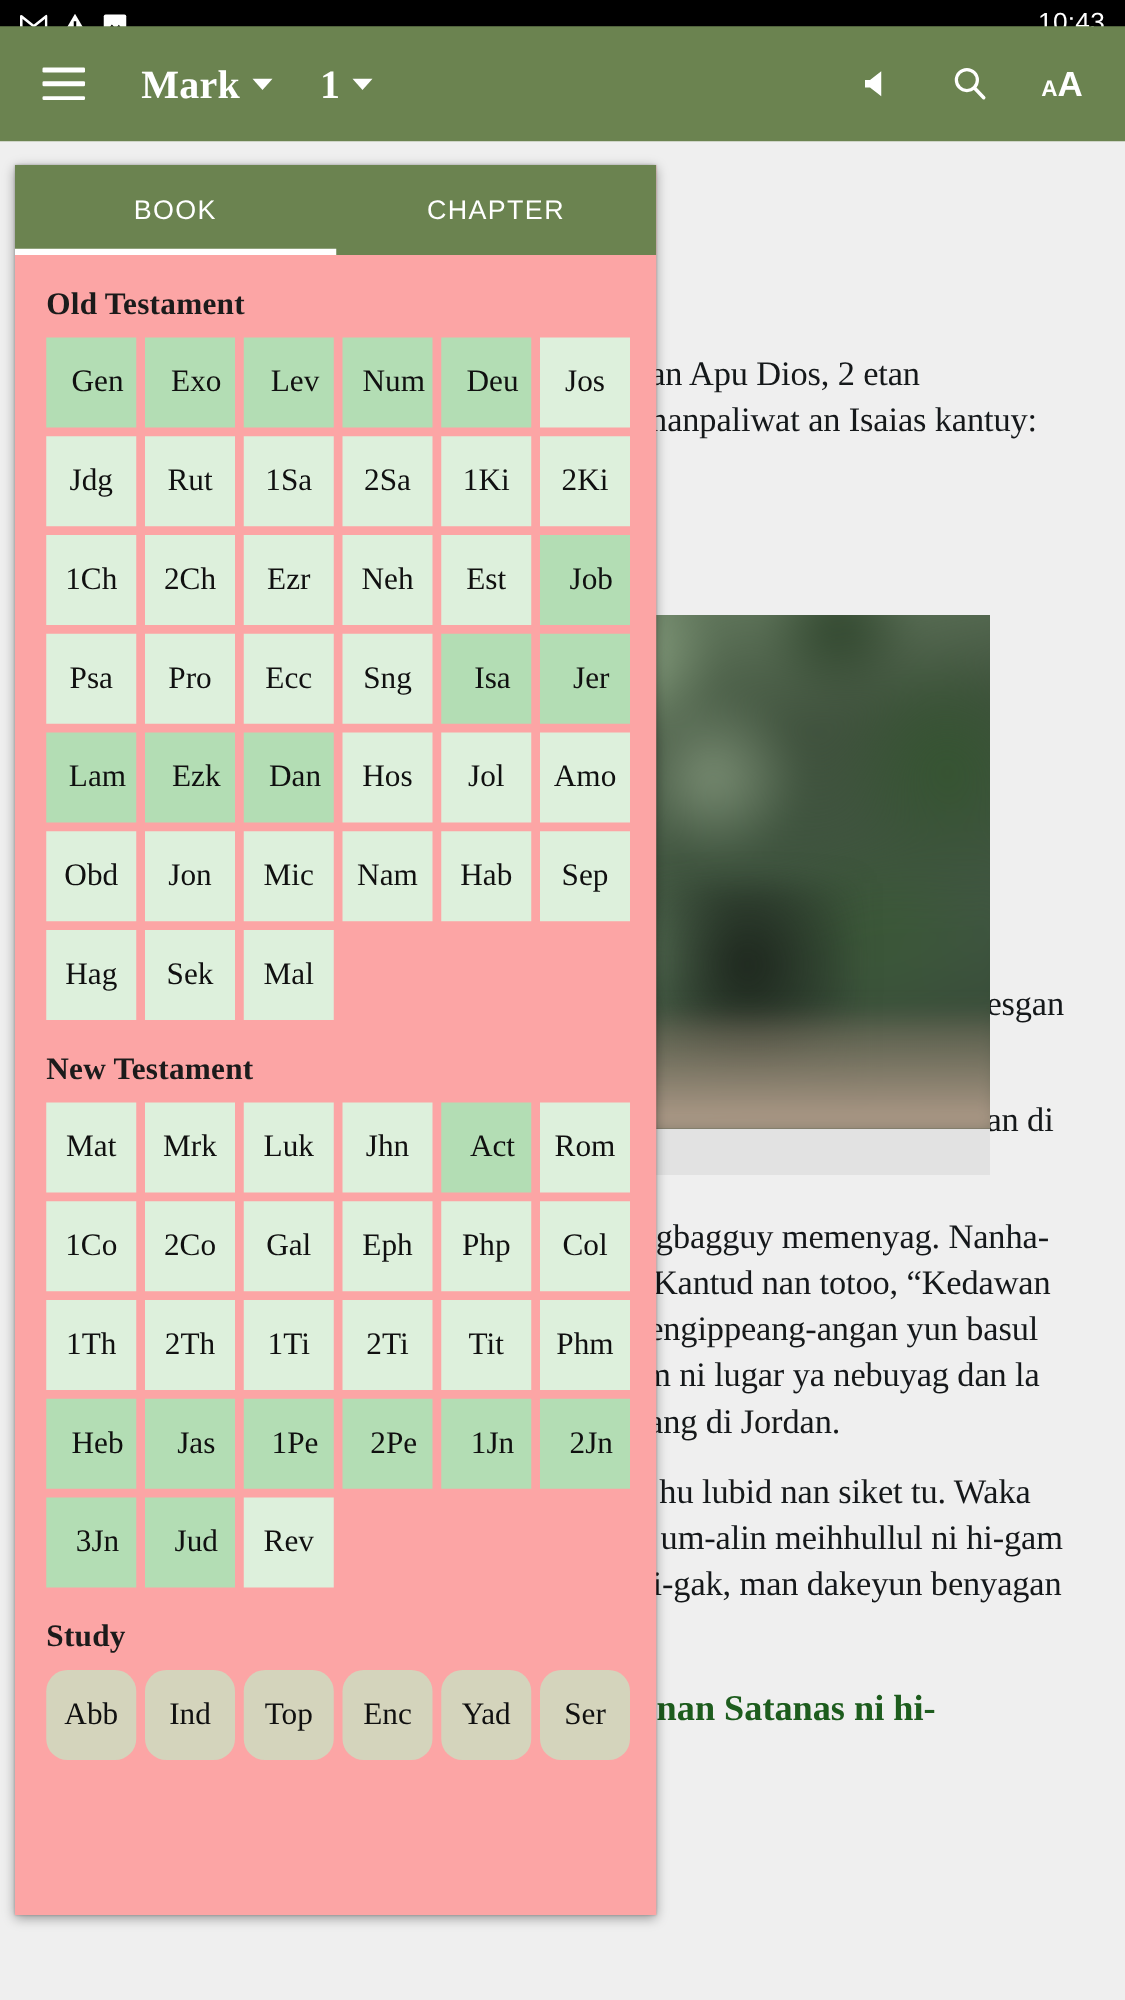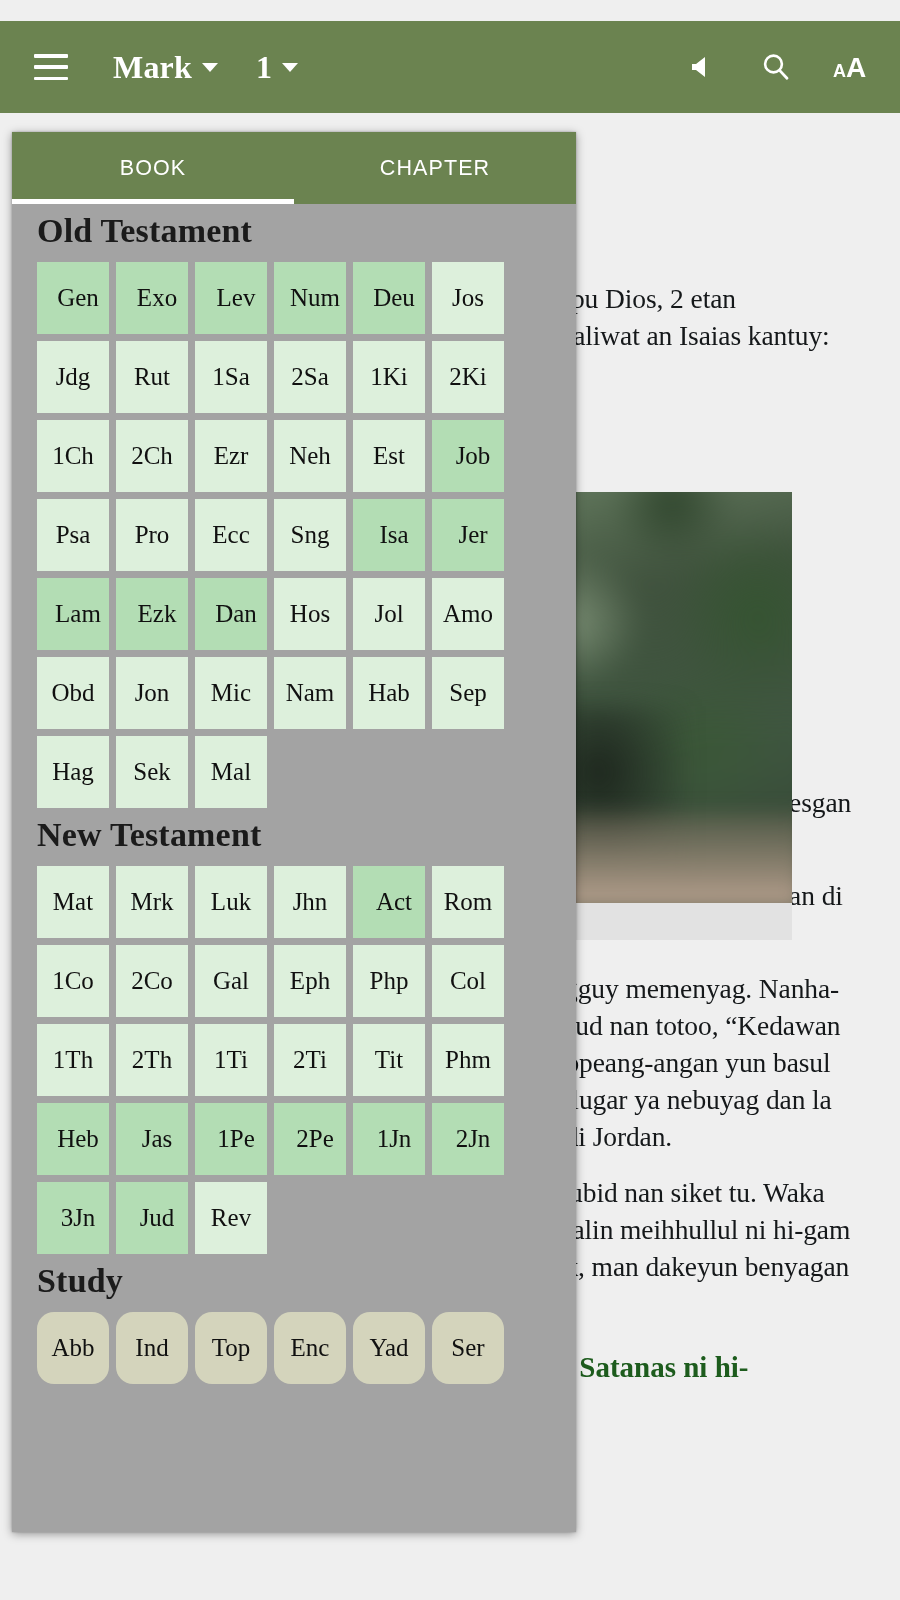--- a/index.html
+++ b/index.html
@@ -90,58 +90,82 @@
   }
   .photo .cloak {
     position: absolute; left: -2%; bottom: -2%; width: 30%; height: 44%;
     background: linear-gradient(105deg, #b6a595 0%, #cbbcad 45%, #a89683 100%);
     clip-path: polygon(0% 18%, 42% 6%, 74% 62%, 60% 100%, 0% 100%);
     filter: blur(3px);
   }
 
   
   .panel {
-    position: absolute; left: 12px; top: 132px; width: 564px; height: 1400px;
-    background: #a3a3a3;
+    position: absolute; left: 12px; top: 132px; width: 513px; height: 1400px;
+    background: #fca5a5;
     box-shadow: 0 2px 9px rgba(0,0,0,.38), 0 0 2px rgba(0,0,0,.25);
     display: flex; flex-direction: column; overflow: hidden;
   }
   .tabs { height: 72px; background: #6b8350; display: flex; flex: none;
           position: relative; }
   .tab { flex: 1; display: flex; align-items: center; justify-content: center;
          color: #fff; font-family: "Liberation Sans", sans-serif;
          font-size: 21.5px; letter-spacing: 1.1px; cursor: pointer; }
   .tab.sel::after {
     content: ""; position: absolute; bottom: 0; left: 0; width: 50%;
     height: 5px; background: #fff;
   }
   .panel-body { flex: 1; overflow: hidden; padding: 0 0 0 0; }
 
   .sect-title {
     font-family: "Liberation Serif", serif;
-    font-size: 34px; font-weight: 700; color: #1b1b1b;
-    padding: 8px 0 12px 25px; letter-spacing: .2px;
+    font-size: 25px; font-weight: 700; color: #1b1b1b;
+    padding: 26px 0 12px 25px; letter-spacing: .2px;
   }
   .grid { display: grid; grid-template-columns: repeat(6, 72px); gap: 7px;
           padding-left: 25px; }
   .tile {
     height: 72px; display: flex; align-items: center; justify-content: center;
     font-family: "Liberation Serif", serif; font-size: 25px; color: #101010;
     cursor: pointer; user-select: none;
   }
   .tile.g1 { background: #ddf0dc; }
   .tile.g2 { background: #b3ddb4; padding-left: 10px; }
   .tile.st { background: #d4d4bc; border-radius: 17px; }
   .study-gap { height: 38px; }
 </style>
 </head>
 <body>
 
 <div id="app">
 
+  <div class="statusbar">
+    <div class="status-icons">
+      <span>
+        <svg width="22" height="18" viewBox="0 0 22 18">
+            <path d="M1 17V3l10 8L21 3v14" fill="none" stroke="#fff" stroke-width="2.1" stroke-linejoin="round" stroke-linecap="round"></path>
+          </svg>
+      </span>
+      <span>
+        <svg width="22" height="19" viewBox="0 0 22 19">
+            <path d="M11 1L21 18H1z" fill="#fff"></path>
+            <rect x="10" y="7" width="2" height="6" fill="#000"></rect>
+            <rect x="10" y="14.2" width="2" height="2" fill="#000"></rect>
+          </svg>
+      </span>
+      <span>
+        <svg width="20" height="19" viewBox="0 0 20 19">
+            <rect x="1" y="1.5" width="18" height="16" rx="1.5" fill="#fff"></rect>
+            <path d="M3.5 14.5l4-5 3 3.3 2.6-3 3.4 4.7z" fill="#000"></path>
+          </svg>
+      </span>
+    </div>
+    <div class="status-spacer"></div>
+    <div class="status-clock">10:43</div>
+  </div>
 
   <div class="appbar">
     <div class="hamburger">
       <span></span>
         <span></span>
         <span></span>
     </div>
 
     <div class="bookbtn">
       <span class="lbl">Mark</span>

